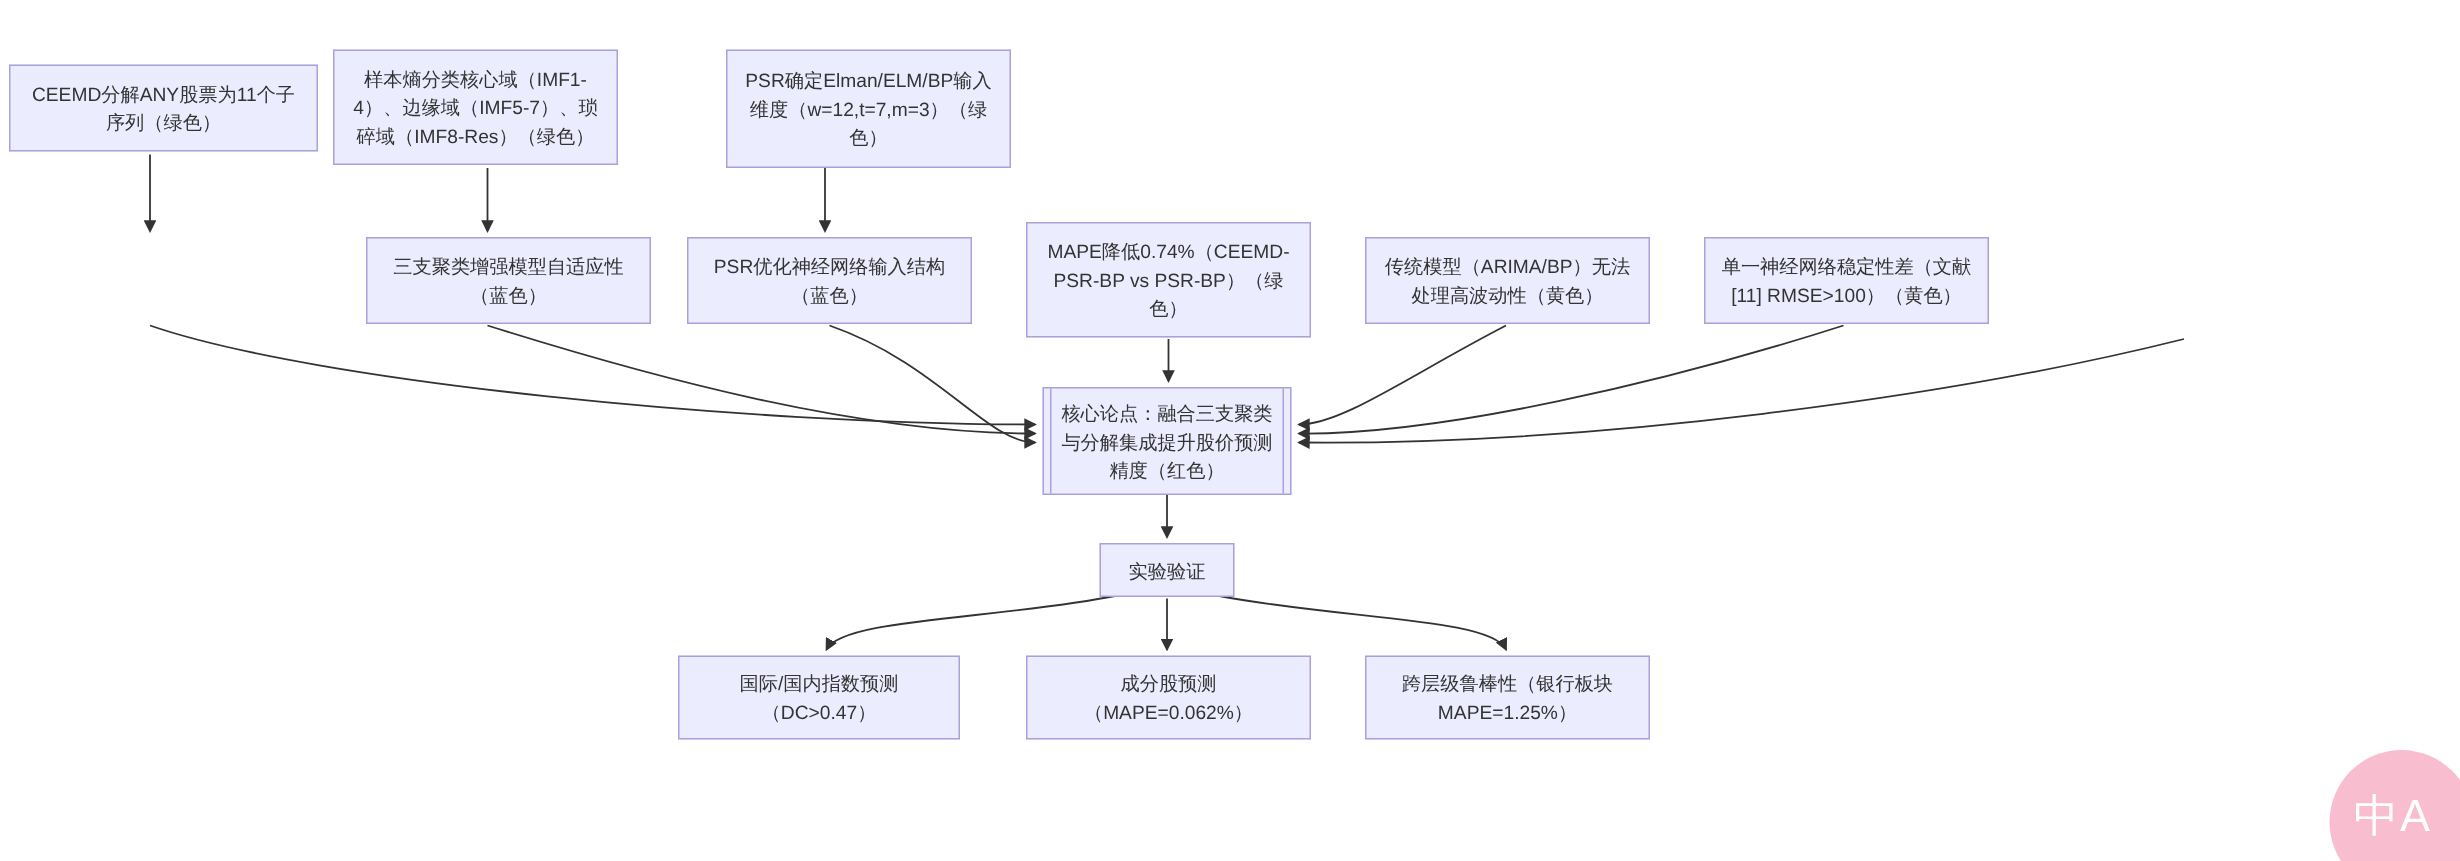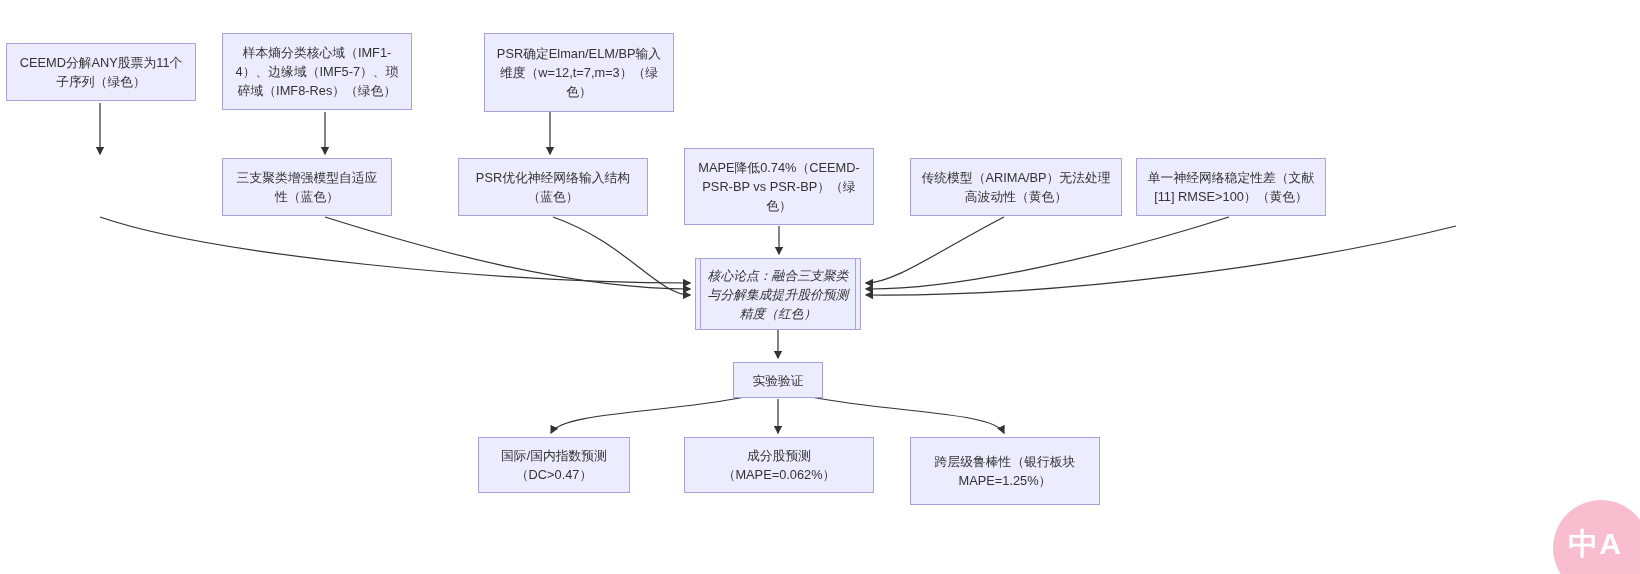--- a/index.html
+++ b/index.html
@@ -8,34 +8,34 @@
     font-family:"Liberation Sans",sans-serif;color:#333333;
   }
   .edges{position:absolute;left:0;top:0;pointer-events:none;}
   .node{
     position:absolute;box-sizing:border-box;
     background:#ECECFF;border:1px solid #ABA0D9;
     display:flex;align-items:center;justify-content:center;
     text-align:center;font-size:12.8px;line-height:19px;
     padding:4px 10px;
   }
-  .node-core{background:#ECECFF;font-style:italic;}
+  .node-core{background:#ECECFF;}
   .node-core .bar{
     position:absolute;top:0;bottom:0;width:1px;background:#ABA0D9;
   }
   .node-core .bar.left{left:4px;}
   .node-core .bar.right{right:4px;}
   .badge{
     position:absolute;left:1553px;top:500px;width:96px;height:96px;
     border-radius:50%;background:#F8BDCF;
     display:flex;align-items:center;justify-content:center;
     cursor:pointer;
   }
   .badge .badge-text{
-    color:#ffffff;font-weight:700;font-size:30px;letter-spacing:1px;
+    color:#ffffff;font-weight:400;font-size:30px;letter-spacing:1px;
     transform:translate(-6px,-4px);
   }
 </style>
 </head>
 <body>
 
 <div class="stage">
 
   <svg class="edges" width="1640" height="574" viewBox="0 0 1640 574">
     <defs>
@@ -54,39 +54,39 @@
       <path marker-end="url(#arrow)" d="M1004,217 C940,250 895,283 866,283"></path>
       <path marker-end="url(#arrow)" d="M1229,217 C1110,255 960,290 866,289"></path>
       <path marker-end="url(#arrow)" d="M1456,226 C1300,265 1060,297 866,295"></path>
       <path marker-end="url(#arrow)" d="M778,330 L778,358"></path>
       <path marker-end="url(#arrow)" d="M745,397 C665,413 562,412 551,433"></path>
       <path marker-end="url(#arrow)" d="M778,399 L778,433"></path>
       <path marker-end="url(#arrow)" d="M811,397 C895,413 994,412 1004,433"></path>
     </g>
   </svg>
 
-  <div class="node" style="left:6px;top:43px;width:190px;height:58px">CEEMD分解ANY股票为11个子序列（绿色）</div>
+  <div class="node" style="left:6px;top:43px;width:206px;height:58px">CEEMD分解ANY股票为11个子序列（绿色）</div>
   <div class="node" style="left:222px;top:33px;width:190px;height:77px">样本熵分类核心域（IMF1-4）、边缘域（IMF5-7）、琐碎域（IMF8-Res）（绿色）</div>
   <div class="node" style="left:484px;top:33px;width:190px;height:79px">PSR确定Elman/ELM/BP输入维度（w=12,t=7,m=3）（绿色）</div>
 
-  <div class="node" style="left:222px;top:158px;width:170px;height:58px">三支聚类增强模型自适应性（蓝色）</div>
+  <div class="node" style="left:244px;top:158px;width:190px;height:58px">三支聚类增强模型自适应性（蓝色）</div>
   <div class="node" style="left:458px;top:158px;width:190px;height:58px">PSR优化神经网络输入结构（蓝色）</div>
   <div class="node" style="left:684px;top:148px;width:190px;height:77px">MAPE降低0.74%（CEEMD-PSR-BP vs PSR-BP）（绿色）</div>
-  <div class="node" style="left:910px;top:158px;width:212px;height:58px">传统模型（ARIMA/BP）无法处理高波动性（黄色）</div>
+  <div class="node" style="left:910px;top:158px;width:190px;height:58px">传统模型（ARIMA/BP）无法处理高波动性（黄色）</div>
   <div class="node" style="left:1136px;top:158px;width:190px;height:58px">单一神经网络稳定性差（文献[11] RMSE&gt;100）（黄色）</div>
 
   <div class="node node-core" style="left:695px;top:258px;width:166px;height:72px">
     <div class="bar left"></div>
     <div class="bar right"></div>
     <span>核心论点：融合三支聚类与分解集成提升股价预测精度（红色）</span>
   </div>
 
   <div class="node" style="left:733px;top:362px;width:90px;height:36px">实验验证</div>
 
-  <div class="node" style="left:478px;top:437px;width:152px;height:56px">国际/国内指数预测（DC&gt;0.47）</div>
+  <div class="node" style="left:452px;top:437px;width:188px;height:56px">国际/国内指数预测（DC&gt;0.47）</div>
   <div class="node" style="left:684px;top:437px;width:190px;height:56px">成分股预测（MAPE=0.062%）</div>
-  <div class="node" style="left:910px;top:437px;width:190px;height:68px">跨层级鲁棒性（银行板块 MAPE=1.25%）</div>
+  <div class="node" style="left:910px;top:437px;width:190px;height:56px">跨层级鲁棒性（银行板块 MAPE=1.25%）</div>
 
   <div class="badge">
     <span class="badge-text">中A</span>
   </div>
 
 </div>
 
 </body></html>

